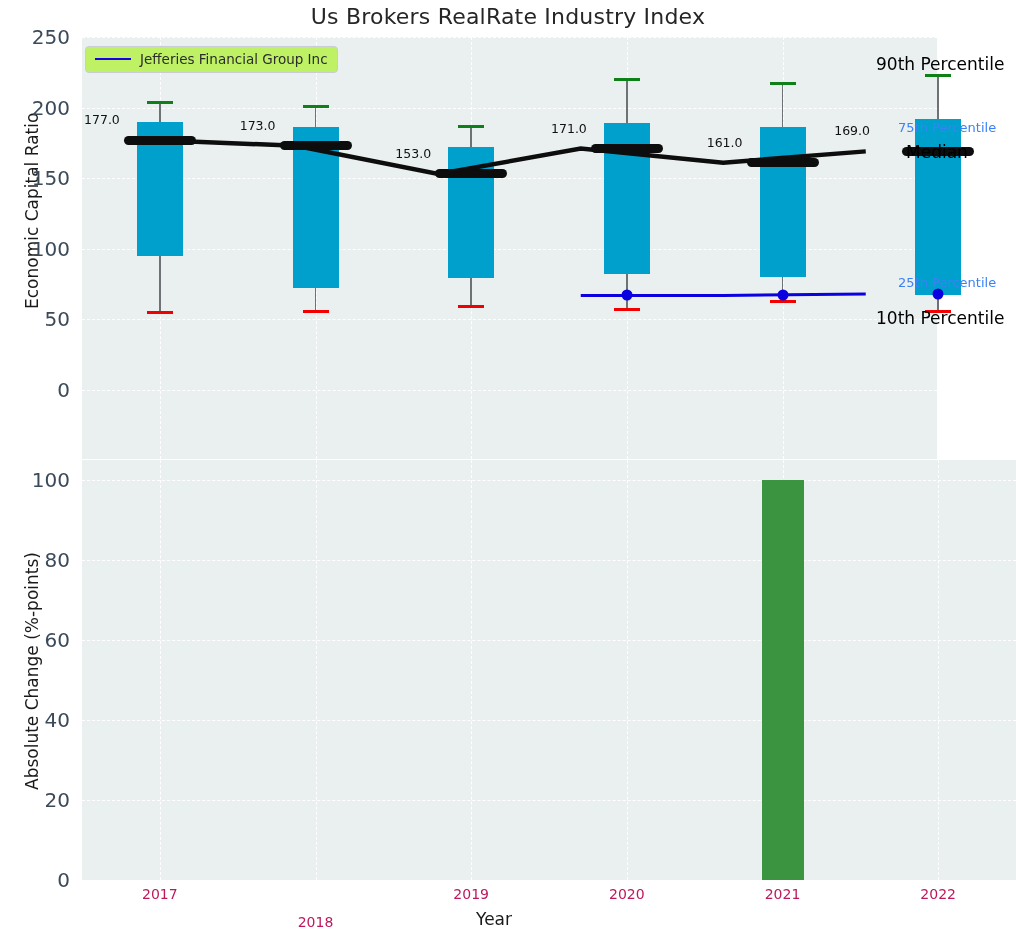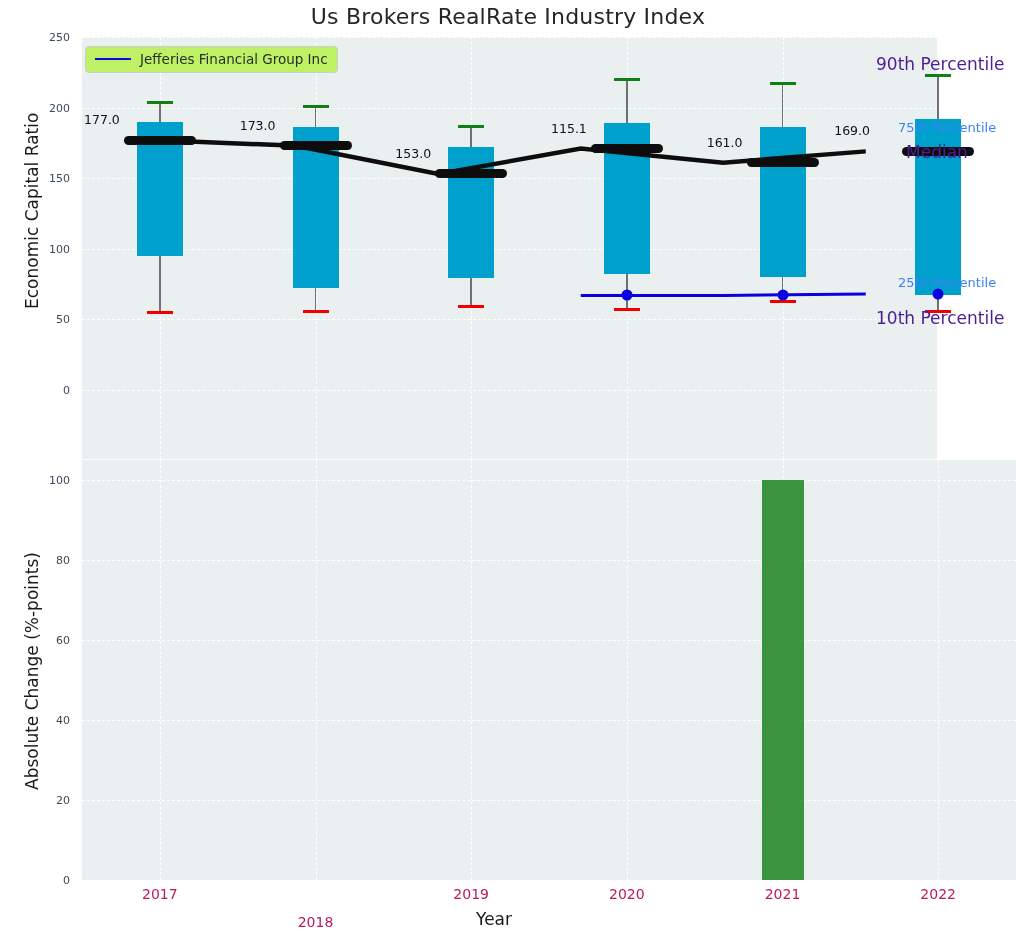--- a/index.html
+++ b/index.html
@@ -15,21 +15,21 @@
   }
   
   .panel{position:absolute;background:#eaeff0;}
   #panel-top{left:82px;top:37px;width:855px;height:422px;}
   #panel-bottom{left:82px;top:460px;width:934px;height:420px;}
   .gridline-h{position:absolute;left:0;width:100%;height:0;border-top:1.3px dashed #ffffff;}
   .gridline-v{position:absolute;top:0;height:100%;width:0;border-left:1.3px dashed #ffffff;}
   
   .ytick{
     position:absolute;right:0;width:70px;text-align:right;
-    font-size:11px;color:#3b4a5a;transform:translateY(-50%);
+    font-size:20px;color:#3b4a5a;transform:translateY(-50%);
   }
   .xtick{
     position:absolute;top:886px;width:90px;text-align:center;
     font-size:14px;color:#be185d;transform:translateX(-50%);
   }
   .axis-title-x{
     position:absolute;left:0;top:909px;width:988px;text-align:center;
     font-size:17px;color:#1a1a1a;
   }
   .axis-title-y{
@@ -48,21 +48,21 @@
     position:absolute;font-size:12.5px;color:#111111;white-space:nowrap;
     transform:translate(-100%,-50%);
   }
   .company-dot{
     position:absolute;width:11px;height:11px;border-radius:50%;
     background:#0b00e0;transform:translate(-50%,-50%);
   }
   .change-bar{position:absolute;background:#3a9440;}
   
   .anno{position:absolute;white-space:nowrap;font-size:17px;}
-  .anno-dark{color:#4c1d95;}
+  .anno-dark{color:#000000;}
   .anno-blue{color:#3b82f6;font-size:13px;}
   
   #legend{
     position:absolute;left:85px;top:46px;
     background:#bef264;border:1px solid #c9ccd4;border-radius:4px;
     padding:4px 9px 5px 9px;display:flex;align-items:center;gap:9px;
   }
   #legend .swatch{display:block;width:36px;height:0;border-top:2.2px solid #1800e8;}
   #legend .ltext{font-size:13.5px;color:#2c2c2c;}
 </style>
@@ -102,21 +102,21 @@
       <div class="iqr-bar" style="left: 366.167px; top: 110.136px; width: 46px; height: 131.316px; background: rgb(0, 160, 204);"></div>
       <div class="cap cap-hi" style="left: 389.167px; top: 87.544px; width: 26px; background: rgb(14, 128, 23);"></div>
       <div class="cap cap-lo" style="left: 389.167px; top: 268.28px; width: 26px; background: rgb(242, 0, 0);"></div>
       <div class="median-seg" style="left: 389.167px; top: 132.464px; width: 72px;"></div>
       <div class="val-label" style="left: 349.167px; top: 115.964px;">153.0</div>
       <div class="whisker" style="left: 544.133px; top: 40.948px; height: 230.156px;"></div>
       <div class="iqr-bar" style="left: 521.833px; top: 86.132px; width: 46px; height: 151.084px; background: rgb(0, 160, 204);"></div>
       <div class="cap cap-hi" style="left: 544.833px; top: 40.948px; width: 26px; background: rgb(14, 128, 23);"></div>
       <div class="cap cap-lo" style="left: 544.833px; top: 271.104px; width: 26px; background: rgb(242, 0, 0);"></div>
       <div class="median-seg" style="left: 544.833px; top: 107.048px; width: 72px;"></div>
-      <div class="val-label" style="left: 504.833px; top: 90.548px;">115.1</div>
+      <div class="val-label" style="left: 504.833px; top: 90.548px;">171.0</div>
       <div class="whisker" style="left: 699.8px; top: 45.184px; height: 217.448px;"></div>
       <div class="iqr-bar" style="left: 677.5px; top: 90.368px; width: 46px; height: 149.672px; background: rgb(0, 160, 204);"></div>
       <div class="cap cap-hi" style="left: 700.5px; top: 45.184px; width: 26px; background: rgb(14, 128, 23);"></div>
       <div class="cap cap-lo" style="left: 700.5px; top: 262.632px; width: 26px; background: rgb(242, 0, 0);"></div>
       <div class="median-seg" style="left: 700.5px; top: 121.168px; width: 72px;"></div>
       <div class="val-label" style="left: 660.5px; top: 104.668px;">161.0</div>
       <div class="whisker" style="left: 855.467px; top: 36.712px; height: 235.804px;"></div>
       <div class="iqr-bar" style="left: 833.167px; top: 81.896px; width: 46px; height: 176.5px; background: rgb(0, 160, 204);"></div>
       <div class="cap cap-hi" style="left: 856.167px; top: 36.712px; width: 26px; background: rgb(14, 128, 23);"></div>
       <div class="cap cap-lo" style="left: 856.167px; top: 272.516px; width: 26px; background: rgb(242, 0, 0);"></div>

